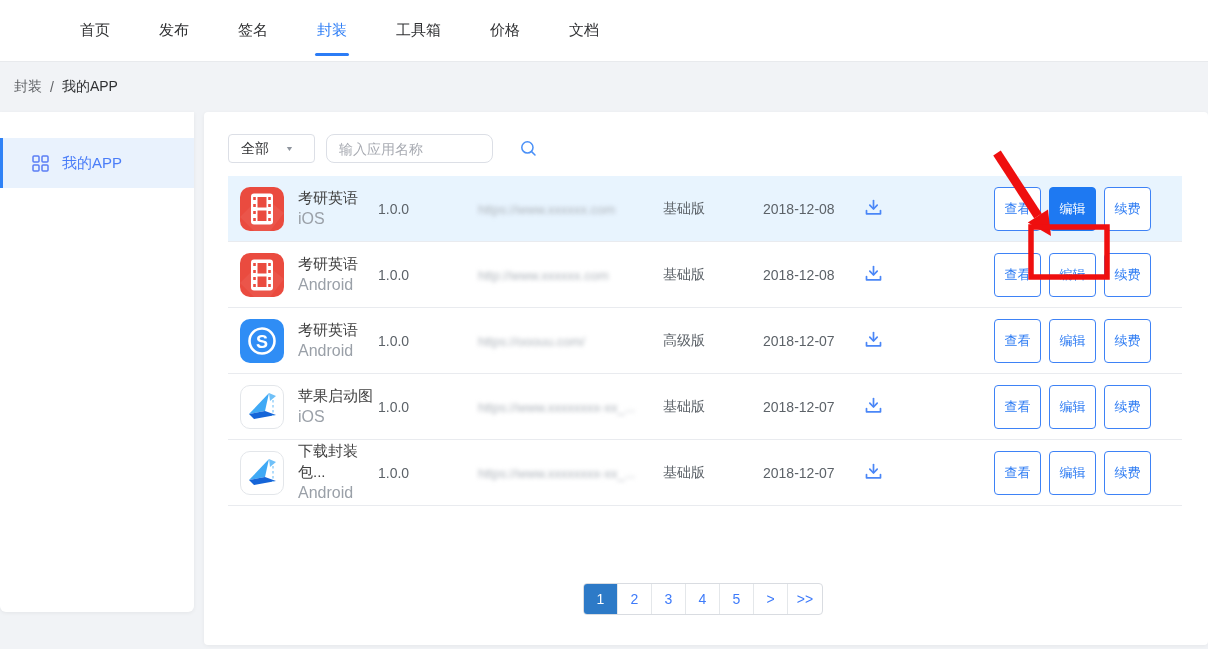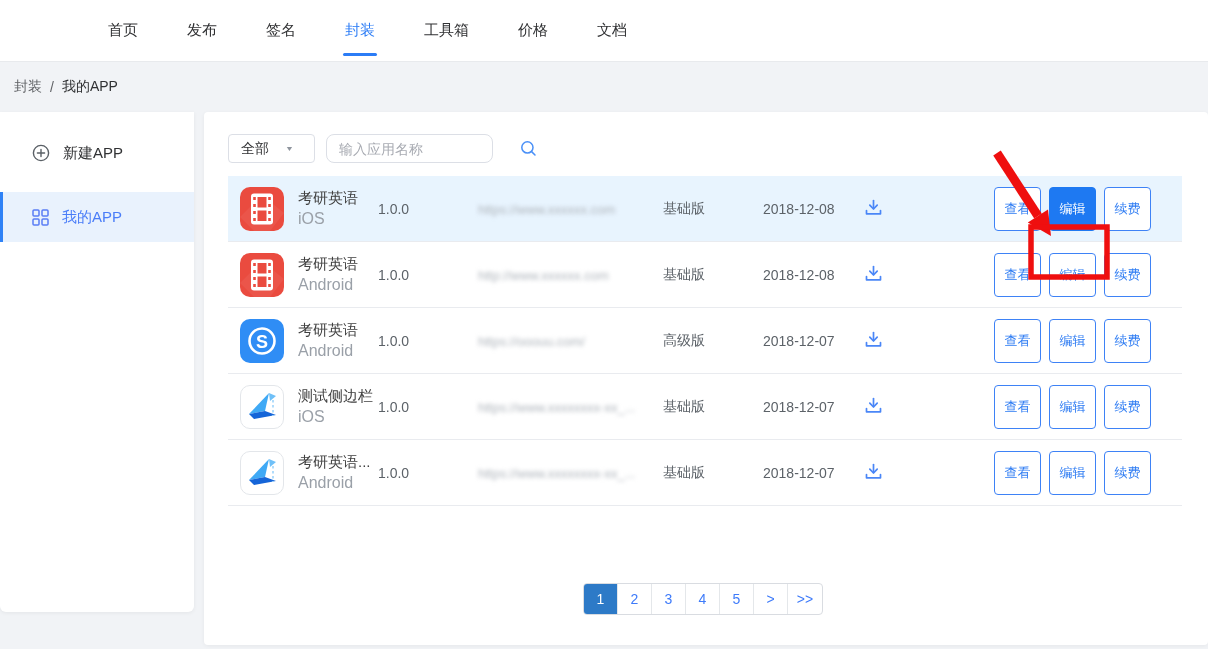--- a/index.html
+++ b/index.html
@@ -5,21 +5,21 @@
   * { margin:0; padding:0; box-sizing:border-box; }
   html,body { width:1208px; height:649px; }
   body {
     font-family:"Liberation Sans","DejaVu Sans",sans-serif;
     background:#f1f3f6; color:#303133; overflow:hidden; position:relative;
   }
   
   .topnav {
     position:absolute; left:0; top:0; width:1208px; height:62px;
     background:#fff; border-bottom:1px solid #e8eaed;
-    display:flex; align-items:center; padding-left:108px; gap:49px; z-index:2;
+    display:flex; align-items:center; padding-left:80px; gap:49px; z-index:2;
   }
   .nav-item {
     position:relative; font-size:15px; color:#303133; height:62px;
     display:flex; align-items:center; cursor:pointer; white-space:nowrap;
   }
   .nav-item.active { color:#2b7cf6; }
   .nav-item.active::after {
     content:""; position:absolute; left:-2px; right:-2px; bottom:6px;
     height:3px; border-radius:2px; background:#2b7cf6;
   }
@@ -127,29 +127,20 @@
   <div class="nav-item">文档</div>
 </div>
 
 <div class="breadcrumb">
   <span>封装</span>
   <span>/</span>
   <span class="crumb-current">我的APP</span>
 </div>
 
 <div class="sidebar">
-  <div class="side-item">
-    <span class="side-icon">
-      <svg width="18" height="18" viewBox="0 0 18 18" fill="none">
-        <circle cx="9" cy="9" r="7.6" stroke="#5a6066" stroke-width="1.4"></circle>
-        <path d="M9 5.4v7.2M5.4 9h7.2" stroke="#5a6066" stroke-width="1.4" stroke-linecap="round"></path>
-      </svg>
-    </span>
-    <span>新建APP</span>
-  </div>
   <div class="side-item active">
     <span class="side-icon">
       <svg width="17" height="17" viewBox="0 0 17 17" fill="none">
         <rect x="1" y="1" width="6" height="6" rx="1" stroke="#5a7df5" stroke-width="1.5"></rect>
         <rect x="10" y="1" width="6" height="6" rx="1" stroke="#5a7df5" stroke-width="1.5"></rect>
         <rect x="1" y="10" width="6" height="6" rx="1" stroke="#5a7df5" stroke-width="1.5"></rect>
         <rect x="10" y="10" width="6" height="6" rx="1" stroke="#5a7df5" stroke-width="1.5"></rect>
       </svg>
     </span>
     <span>我的APP</span>
@@ -301,21 +292,21 @@
         <span class="app-ic">
           <svg width="44" height="44" viewBox="0 0 44 44">
             <rect x="0.5" y="0.5" width="43" height="43" rx="9.5" fill="#fff" stroke="#e3e6ea"></rect>
             <polygon points="9,29 29,8 25,26" fill="#3fa9f5"></polygon>
             <polygon points="9,29 25,26 36,30 14,34" fill="#1565d8"></polygon>
             <polygon points="29,8 36,11 30,16" fill="#6fc0f8"></polygon>
             <line x1="33" y1="15" x2="33" y2="31" stroke="#9ed4fb" stroke-width="1.6" stroke-dasharray="2.5 2.5"></line>
           </svg>
         </span>
         <span class="name-text">
-          <div class="name-title">测试侧边栏</div>
+          <div class="name-title">苹果启动图</div>
           <div class="name-sub">iOS</div>
         </span>
       </div>
       <div>1.0.0</div>
       <div><span class="blurred-link">https://www.xxxxxxxx-xx_...</span></div>
       <div>基础版</div>
       <div>2018-12-07</div>
       <div><span class="dl-btn">
         <svg width="21" height="19" viewBox="0 0 21 19" fill="none" stroke="#4a86f7" stroke-width="1.7" stroke-linecap="round" stroke-linejoin="round">
           <path d="M10.5 2.5 V10.5"></path>
@@ -335,21 +326,21 @@
         <span class="app-ic">
           <svg width="44" height="44" viewBox="0 0 44 44">
             <rect x="0.5" y="0.5" width="43" height="43" rx="9.5" fill="#fff" stroke="#e3e6ea"></rect>
             <polygon points="9,29 29,8 25,26" fill="#3fa9f5"></polygon>
             <polygon points="9,29 25,26 36,30 14,34" fill="#1565d8"></polygon>
             <polygon points="29,8 36,11 30,16" fill="#6fc0f8"></polygon>
             <line x1="33" y1="15" x2="33" y2="31" stroke="#9ed4fb" stroke-width="1.6" stroke-dasharray="2.5 2.5"></line>
           </svg>
         </span>
         <span class="name-text">
-          <div class="name-title">考研英语...</div>
+          <div class="name-title">下载封装包...</div>
           <div class="name-sub">Android</div>
         </span>
       </div>
       <div>1.0.0</div>
       <div><span class="blurred-link">https://www.xxxxxxxx-xx_...</span></div>
       <div>基础版</div>
       <div>2018-12-07</div>
       <div><span class="dl-btn">
         <svg width="21" height="19" viewBox="0 0 21 19" fill="none" stroke="#4a86f7" stroke-width="1.7" stroke-linecap="round" stroke-linejoin="round">
           <path d="M10.5 2.5 V10.5"></path>

